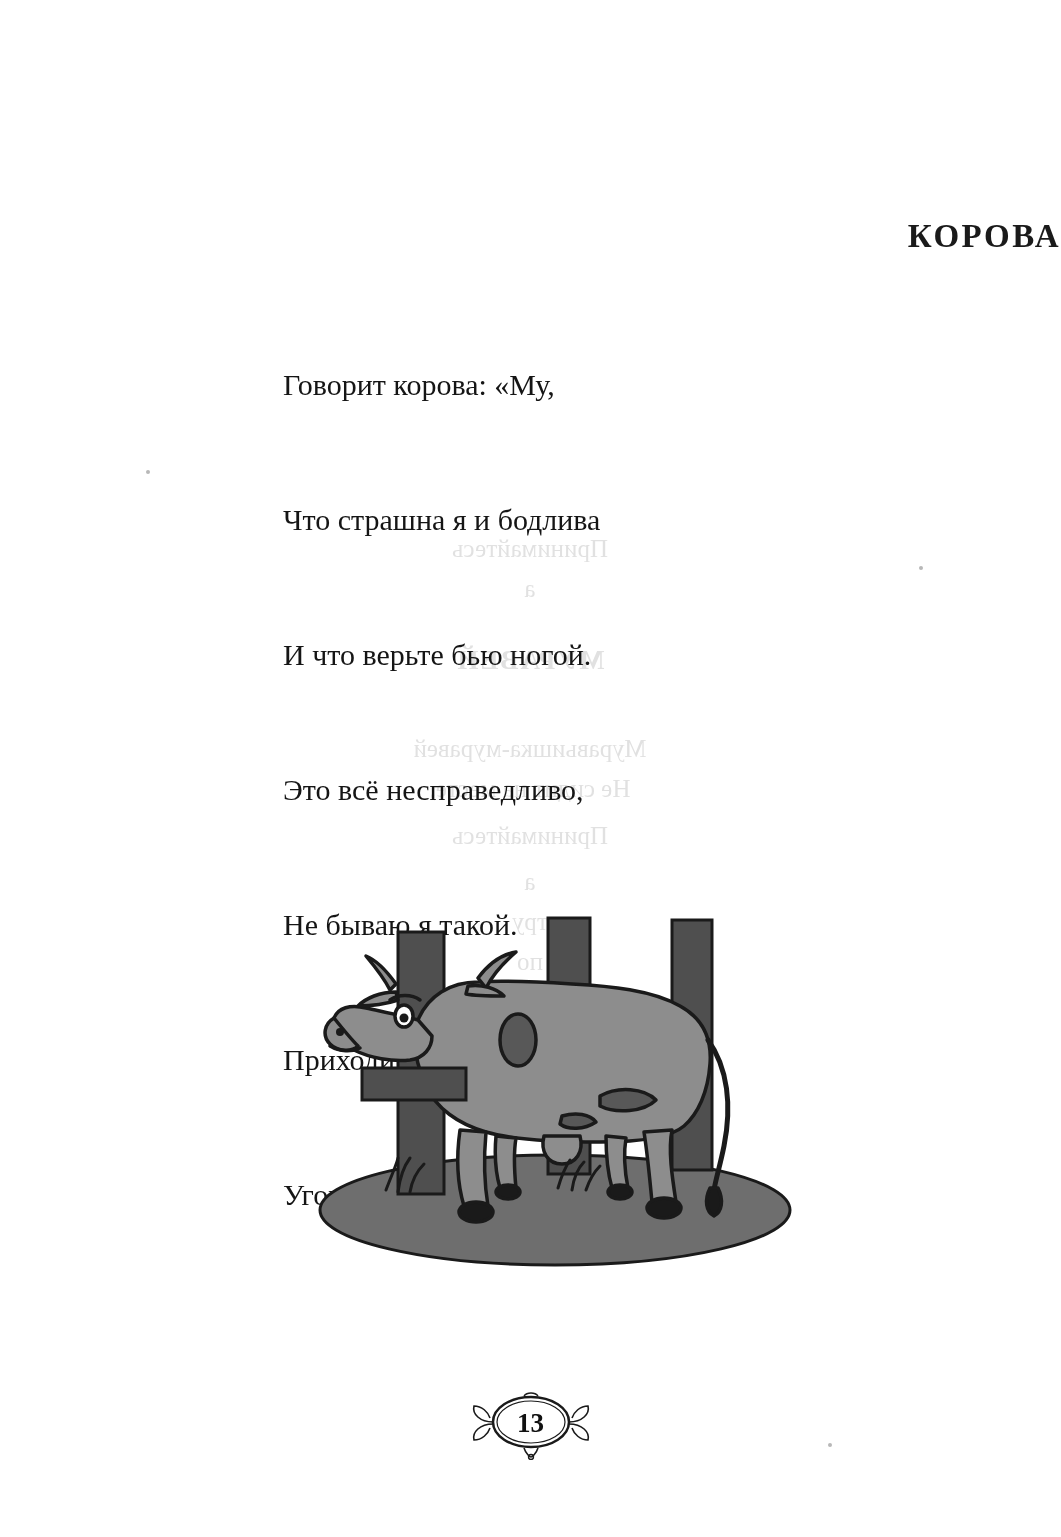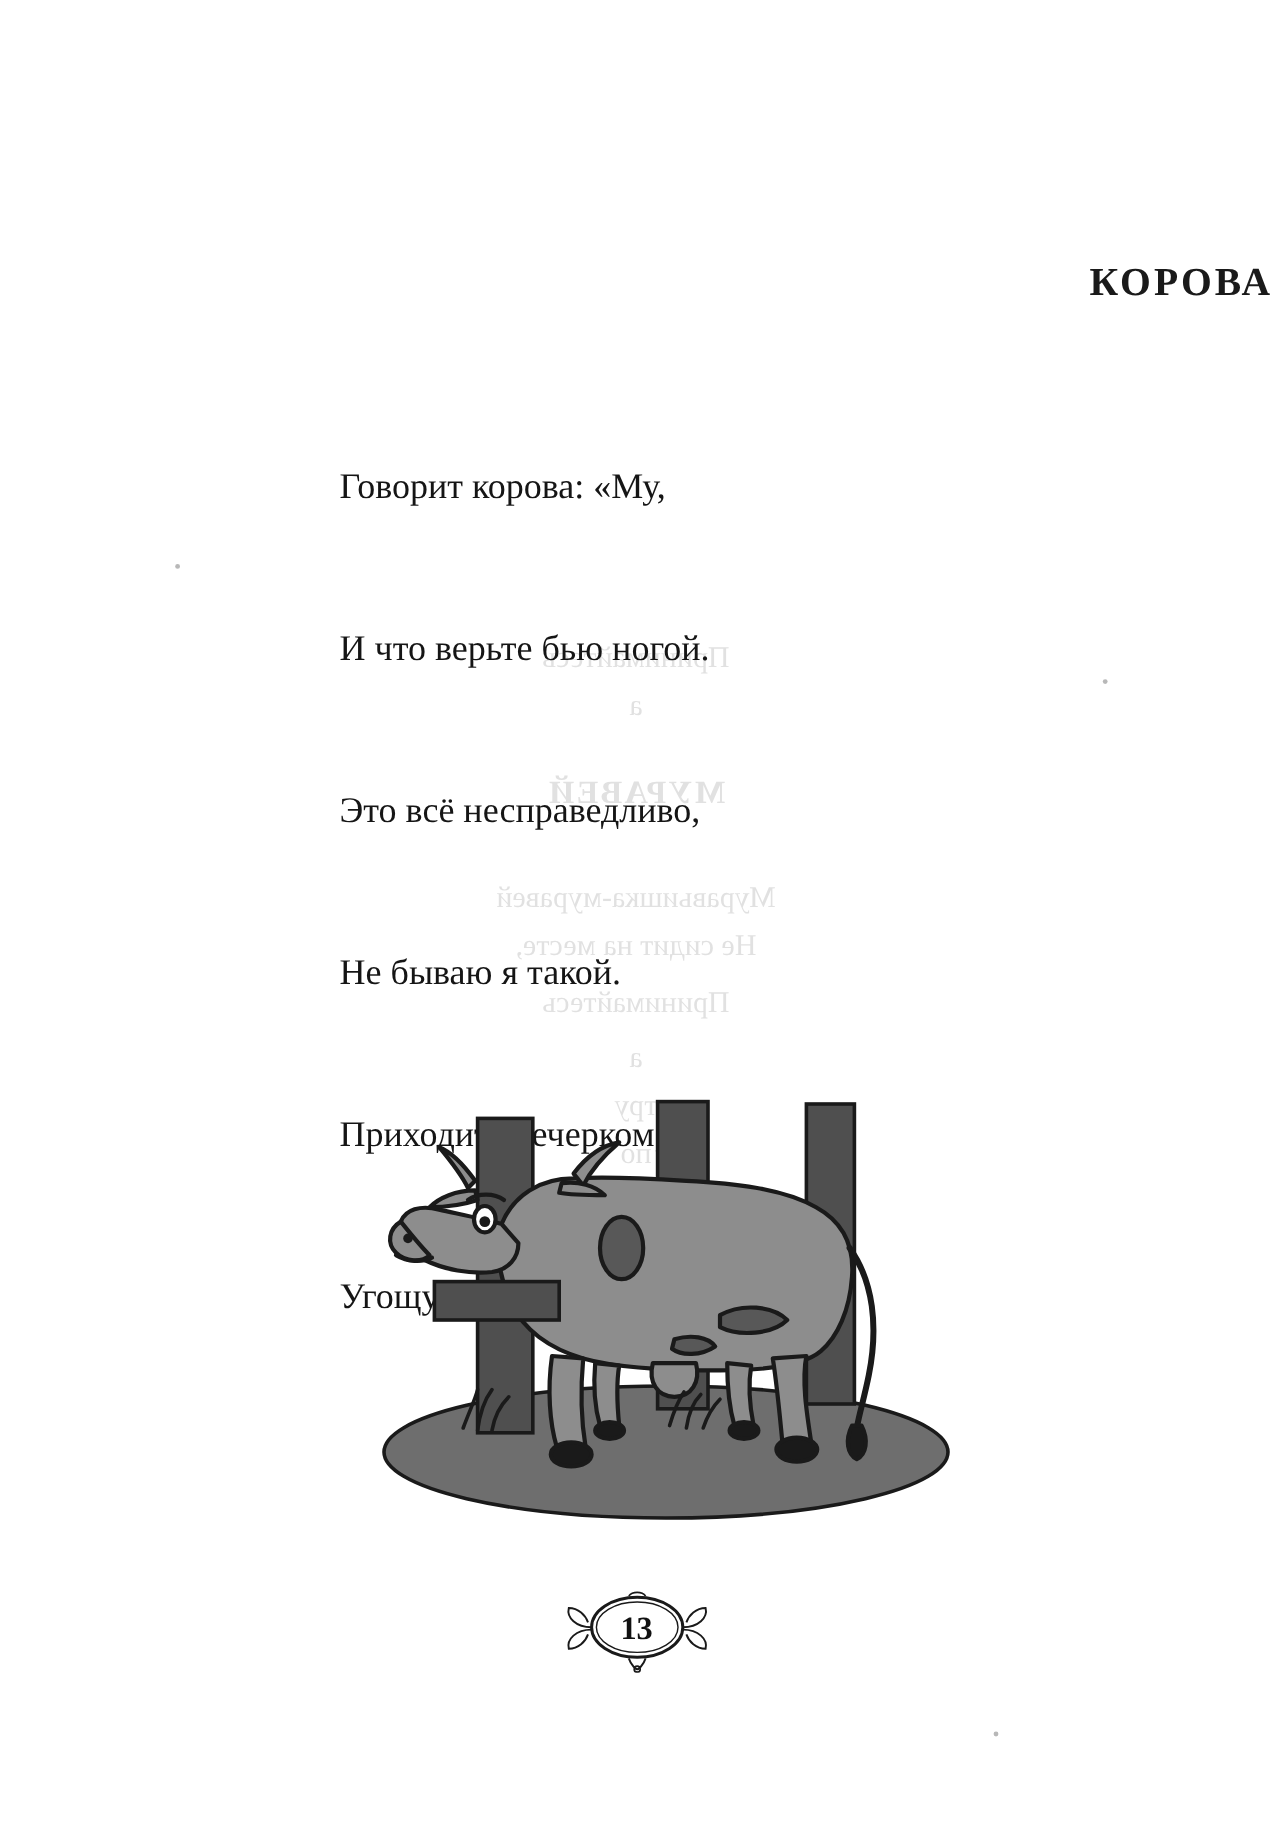--- a/index.html
+++ b/index.html
@@ -41,42 +41,42 @@
     left: 0;
     width: 1061px;
     text-align: right;
     font-size: 33px;
     font-weight: bold;
     letter-spacing: 2.5px;
     color: #1a1a1a;
   }
   .poem {
     position: absolute;
-    top: 293px;
+    top: 272px;
     left: 283px;
     color: #151515;
     font-size: 30px;
     line-height: 45px;
     white-space: pre;
   }
   .poem div { white-space: pre; }
 
   .illustration {
     position: absolute;
     left: 300px;
     top: 900px;
     width: 520px;
     height: 380px;
   }
 
   .folio {
     position: absolute;
     left: 0;
     width: 1061px;
-    top: 1322px;
+    top: 1388px;
     text-align: center;
   }
   .folio-wrap {
     position: relative;
     display: inline-block;
     width: 130px;
     height: 72px;
   }
   .folio-num {
     position: absolute;
@@ -110,20 +110,21 @@
   <div class="bleed bleed-line" style="left:440px; top:948px; width:180px;">по</div>
 
   <div class="speck" style="left:146px; top:470px; width:4px; height:4px;"></div>
   <div class="speck" style="left:919px; top:566px; width:4px; height:4px;"></div>
   <div class="speck" style="left:828px; top:1443px; width:4px; height:4px;"></div>
 
   <h1 class="poem-title">КОРОВА</h1>
 
   <div class="poem">
     <div>Говорит корова: «Му,</div>
+    <div>Что страшна я и бодлива</div>
     <div>И что верьте бью ногой.</div>
     <div>Это всё несправедливо,</div>
     <div>Не бываю я такой.</div>
     <div>Приходите вечерком,</div>
     <div>Угощу  вас молоком».</div>
   </div>
 
   <div class="illustration">
     <svg viewBox="0 0 520 380" width="520" height="380" xmlns="http://www.w3.org/2000/svg">
 

